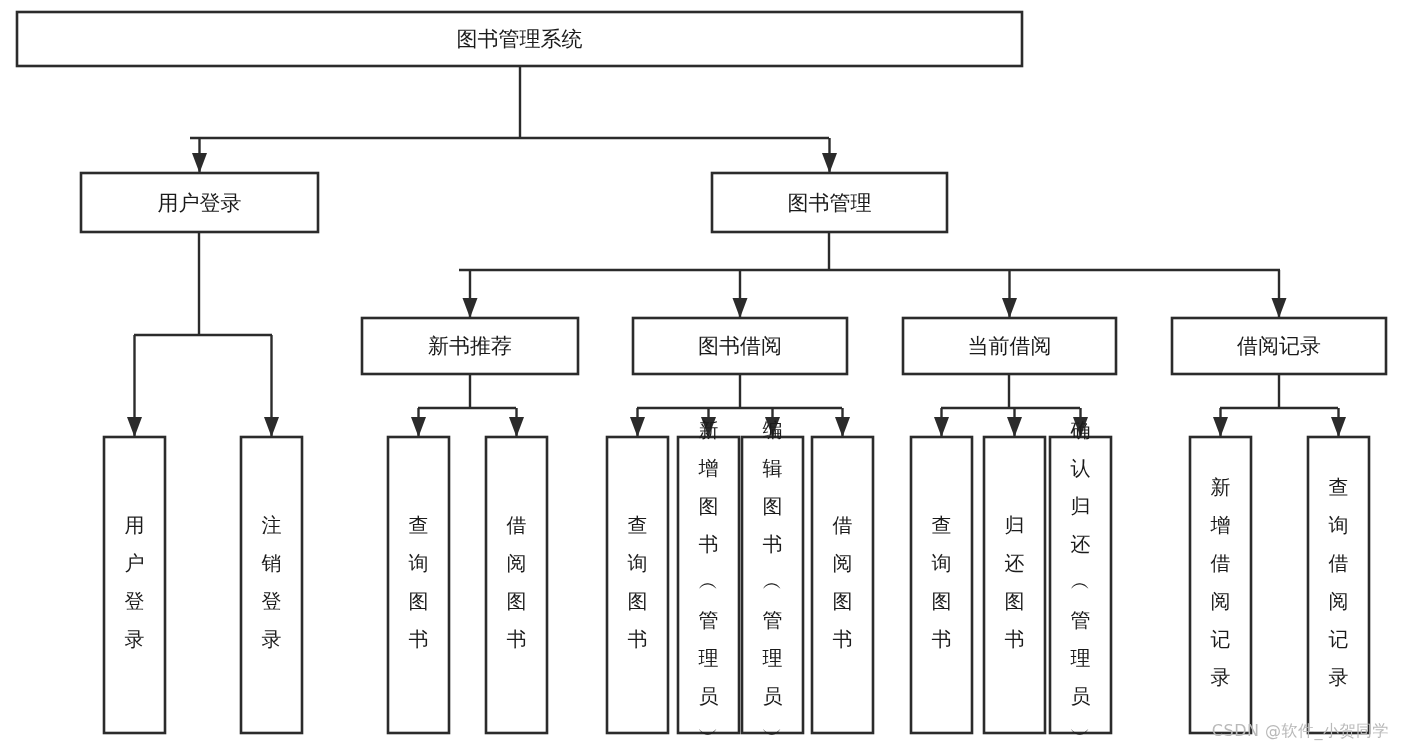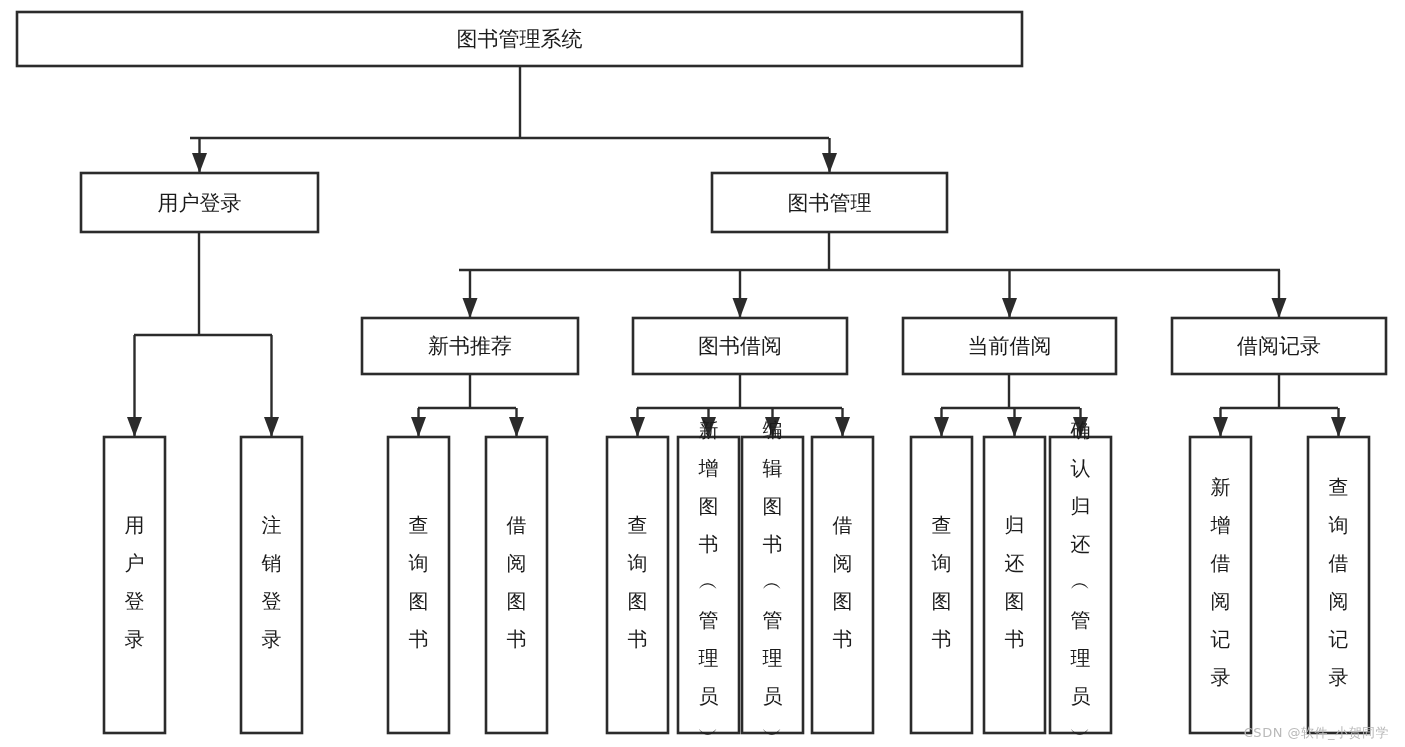--- a/index.html
+++ b/index.html
@@ -52,21 +52,21 @@
     font-family: "DejaVu Sans", "Liberation Sans", sans-serif;
     font-size: 20px;
     fill: #1b1b1b;
     text-anchor: middle;
   }
   .watermark {
     position: absolute;
     right: 16px;
     bottom: 5px;
     font-family: "DejaVu Sans", "Liberation Sans", sans-serif;
-    font-size: 13px;
+    font-size: 16px;
     color: #b9b9b9;
     letter-spacing: 0.5px;
     white-space: nowrap;
     user-select: none;
   }
 </style>
 </head>
 <body>
 
 <div id="diagram-root">

